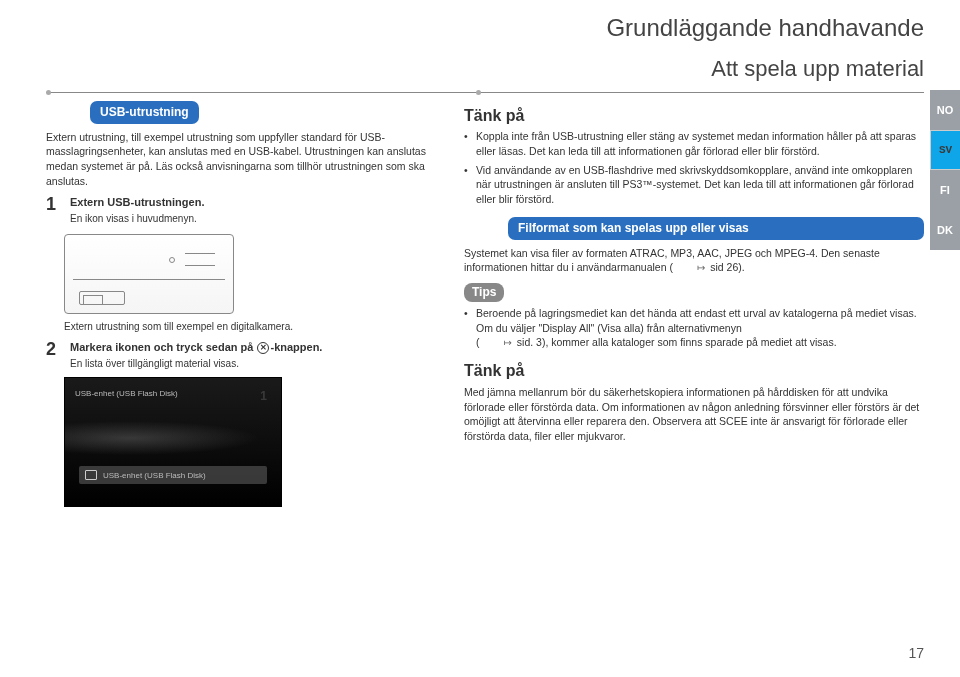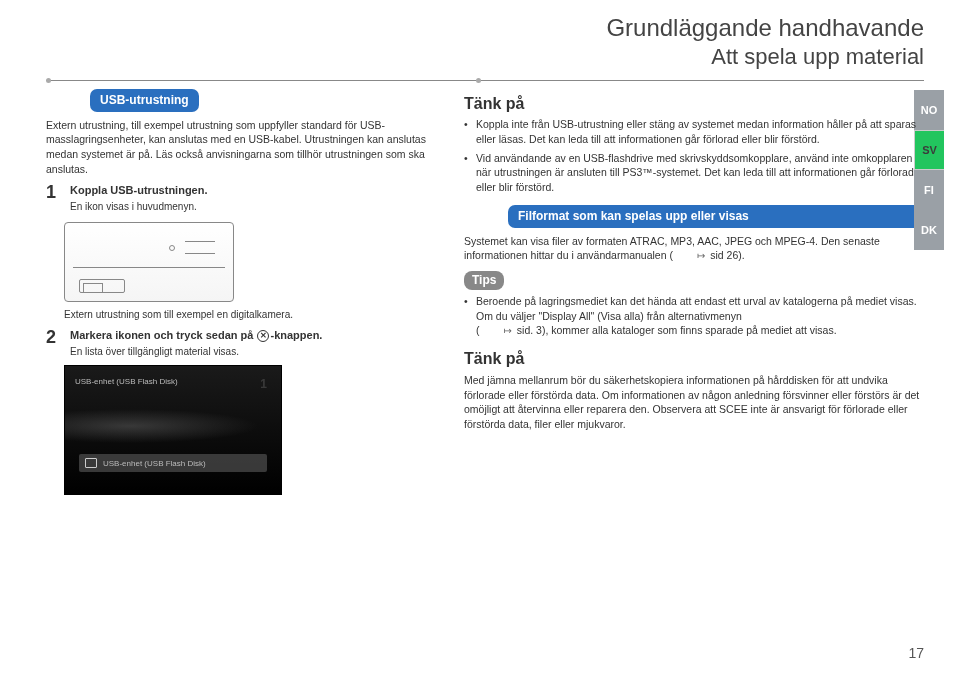--- a/index.html
+++ b/index.html
@@ -4,21 +4,21 @@
 <style>
   * { box-sizing: border-box; margin: 0; padding: 0; }
   html, body { width: 960px; height: 677px; font-family: Arial, Helvetica, sans-serif; color: #333; background: #fff; }
   .page {
     position: relative;
     width: 960px;
     height: 677px;
     padding: 14px 36px 20px 46px;
   }
   .header { text-align: right; margin-bottom: 10px; }
-  .h1 { font-size: 24px; font-weight: 300; color: #444; margin-bottom: 2px; }
+  .h1 { font-size: 24px; font-weight: 300; color: #444; margin-bottom: 14px; }
   .h2 { font-size: 22px; font-weight: 300; color: #444; }
   .rule-break {
     width: 100%; height: 1px; background: #888; margin-bottom: 8px;
     position: relative;
   }
   .rule-break::before, .rule-break::after {
     content:""; position:absolute; top:-2px; width:5px; height:5px; border-radius:50%; background:#aaa;
   }
   .rule-break::before { left: 0; }
   .rule-break::after { left: 430px; }
@@ -87,30 +87,30 @@
   .pagelink { white-space:nowrap;padding-left:24px; }
   .pagelink::before { content:"↦"; font-size:10px; margin-right:2px; color:#666; }
 
   .tips-pill {
     display:inline-block; background:#888; color:#fff; font-size:12px;
     padding:1px 8px; border-radius:8px; margin-bottom:4px; font-weight:bold;
   }
 
   
   .lang-tabs {
-    position: absolute; right: 16px; top: 90px;
+    position: absolute; right: 0; top: 90px;
     display:flex; flex-direction:column;
   }
   .lang-tabs .tab {
     width: 30px; height: 40px;
     display:flex; align-items:center; justify-content:center;
     font-size:11px; font-weight:bold;
   }
   .lang-tabs .tab.inactive { background:#9aa0a6; color:#fff; }
-  .lang-tabs .tab.active { background:#22c55e; color:#3b3b3b; border:1px solid #ccc; border-right:none; }
+  .lang-tabs .tab.active { background:#0ea5e9; color:#3b3b3b; border:1px solid #ccc; border-right:none;font-family:Liberation Mono, monospace; }
 
   .page-number {
     position:absolute; bottom:16px; right:36px; font-size:14px; color:#555;
   }
 
   .circle-x {
     display:inline-flex; width:12px; height:12px; border:1px solid #333; border-radius:50%;
     align-items:center; justify-content:center; font-size:8px; line-height:1; vertical-align:middle;
     margin:0 1px;
   }
@@ -136,21 +136,21 @@
 
   <div class="cols">
 
     <div class="col col-left">
       <span class="bluebar">USB-utrustning</span>
       <p>Extern utrustning, till exempel utrustning som uppfyller standard för USB-masslagringsenheter, kan anslutas med en USB-kabel. Utrustningen kan anslutas medan systemet är på. Läs också anvisningarna som tillhör utrustningen som ska anslutas.</p>
 
       <div class="step-row">
         <div class="step-num">1</div>
         <div class="step-body">
-          <div class="step-title">Koppla USB-utrustningen.</div>
+          <div class="step-title">Extern USB-utrustningen.</div>
           <div class="step-sub">En ikon visas i huvudmenyn.</div>
         </div>
       </div>
 
       <div class="device-illustration">
         <div class="dot"></div>
           <div class="line"></div>
           <div class="line2"></div>
         <div class="slot"></div>
       </div>

